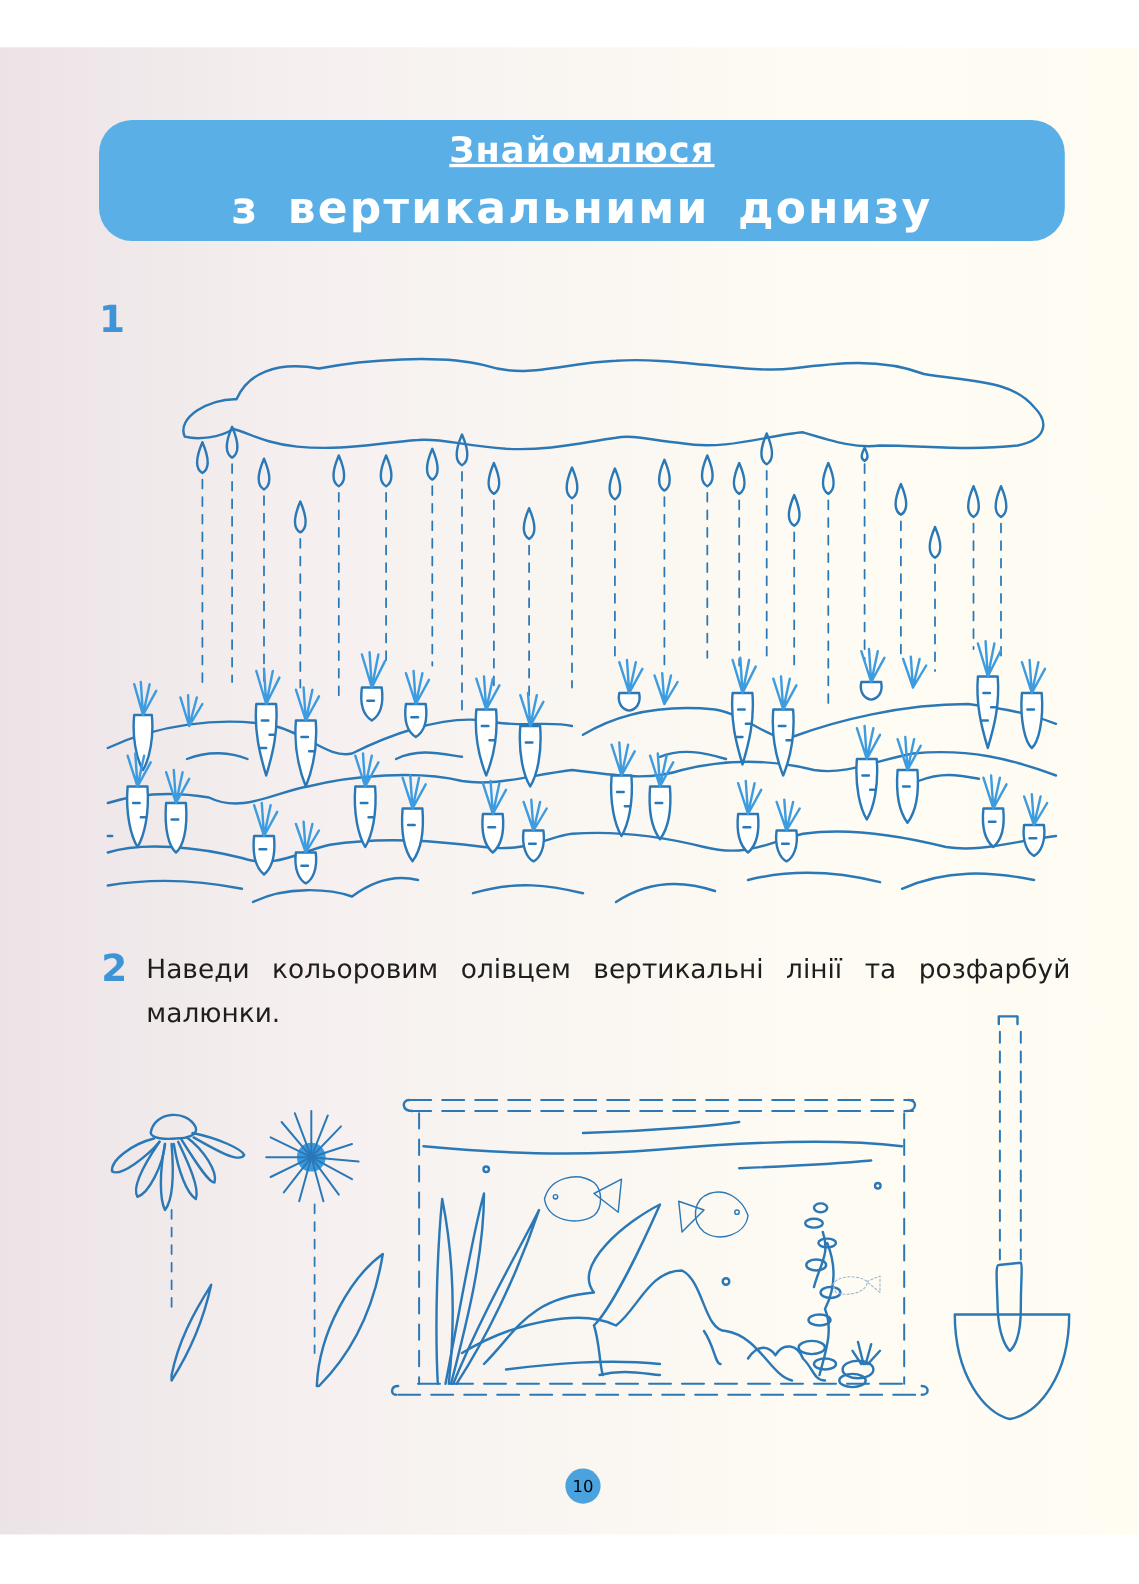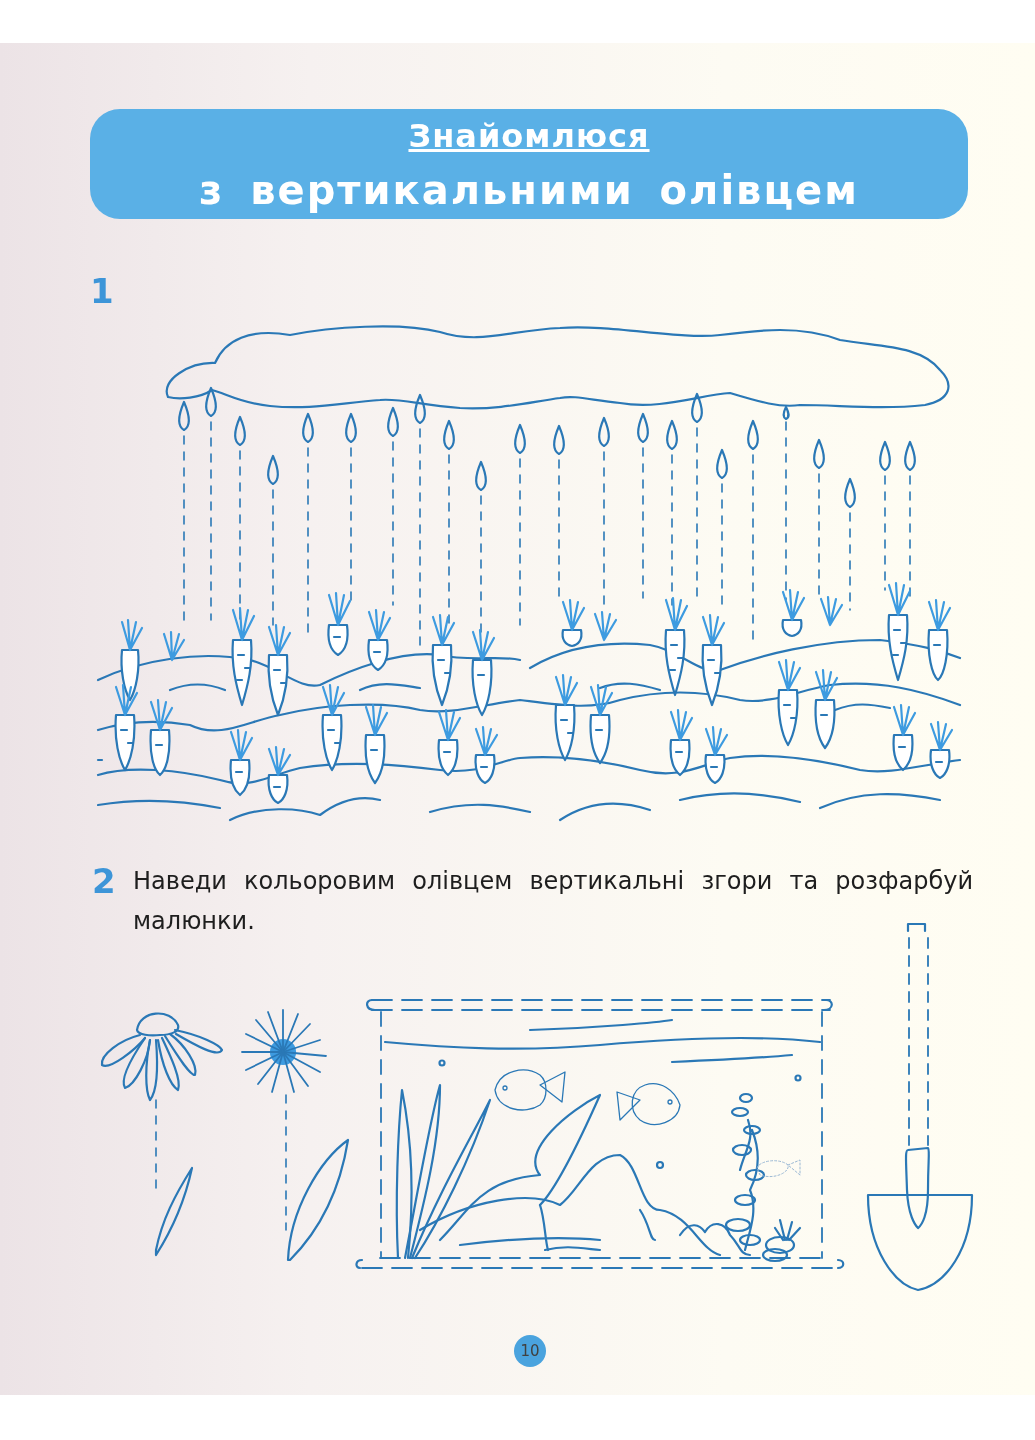--- a/index.html
+++ b/index.html
@@ -24,38 +24,38 @@
     position: absolute; font-weight: bold; color: #3d95d8; font-size: 34px;
     font-family: "DejaVu Sans", sans-serif;
   }
   .task1 { left: 130px; top: 228px; width: 840px; }
   .task1-num { left: 90px; top: 228px; }
   .task2 { left: 133px; top: 818px; width: 840px; text-align: justify; word-spacing: 3px; }
   .task2-num { left: 92px; top: 818px; }
   svg.art { position: absolute; left: 0; top: 0; }
   .page-number {
     position: absolute; left: 514px; top: 1292px; width: 32px; height: 32px; border-radius: 50%;
-    background: #4aa3de; color: #404040; font-size: 15px; text-align: center; line-height: 32px;
+    background: #4aa3de; color: #000000; font-size: 15px; text-align: center; line-height: 32px;
     font-family: "DejaVu Sans", sans-serif;
   }
 </style>
 </head>
 <body>
 
 <div class="page">
 
   <div class="title-banner">
     <div class="title-line1">Знайомлюся</div>
-    <div class="title-line2">з вертикальними олівцем</div>
+    <div class="title-line2">з вертикальними донизу</div>
   </div>
 
   <div class="task-num task1-num">1</div>
 
   <div class="task-num task2-num">2</div>
-  <div class="task task2">Наведи кольоровим олівцем вертикальні згори та розфарбуй малюнки.</div>
+  <div class="task task2">Наведи кольоровим олівцем вертикальні лінії та розфарбуй малюнки.</div>
 
   <svg class="art" width="1035" height="1352" viewBox="0 43 1035 1352">
     <g fill="none" stroke="#2a78b6" stroke-width="2.2" stroke-linecap="round" stroke-linejoin="round">
 
       <path d="M168,397 C160,380 190,362 215,363 C225,340 250,328 290,335 C330,327 400,322 440,332 C480,345 510,330 560,328 C610,324 680,340 720,335 C760,330 800,325 840,340 C880,347 920,345 940,370 C955,385 950,400 925,405 C880,410 840,405 800,405 C780,408 760,402 730,393 C700,395 660,410 620,403 C590,400 575,395 560,398 C530,402 500,410 460,408 C420,405 400,398 380,400 C340,403 310,410 270,406 C240,403 225,393 212,390 C200,398 180,400 168,397 Z"></path>
 
       <g>
         <g transform="translate(184,418)">
             <path d="M0,-16 C6,-2 7,8 0,12 C-7,8 -6,-2 0,-16 Z"></path>
           </g>

